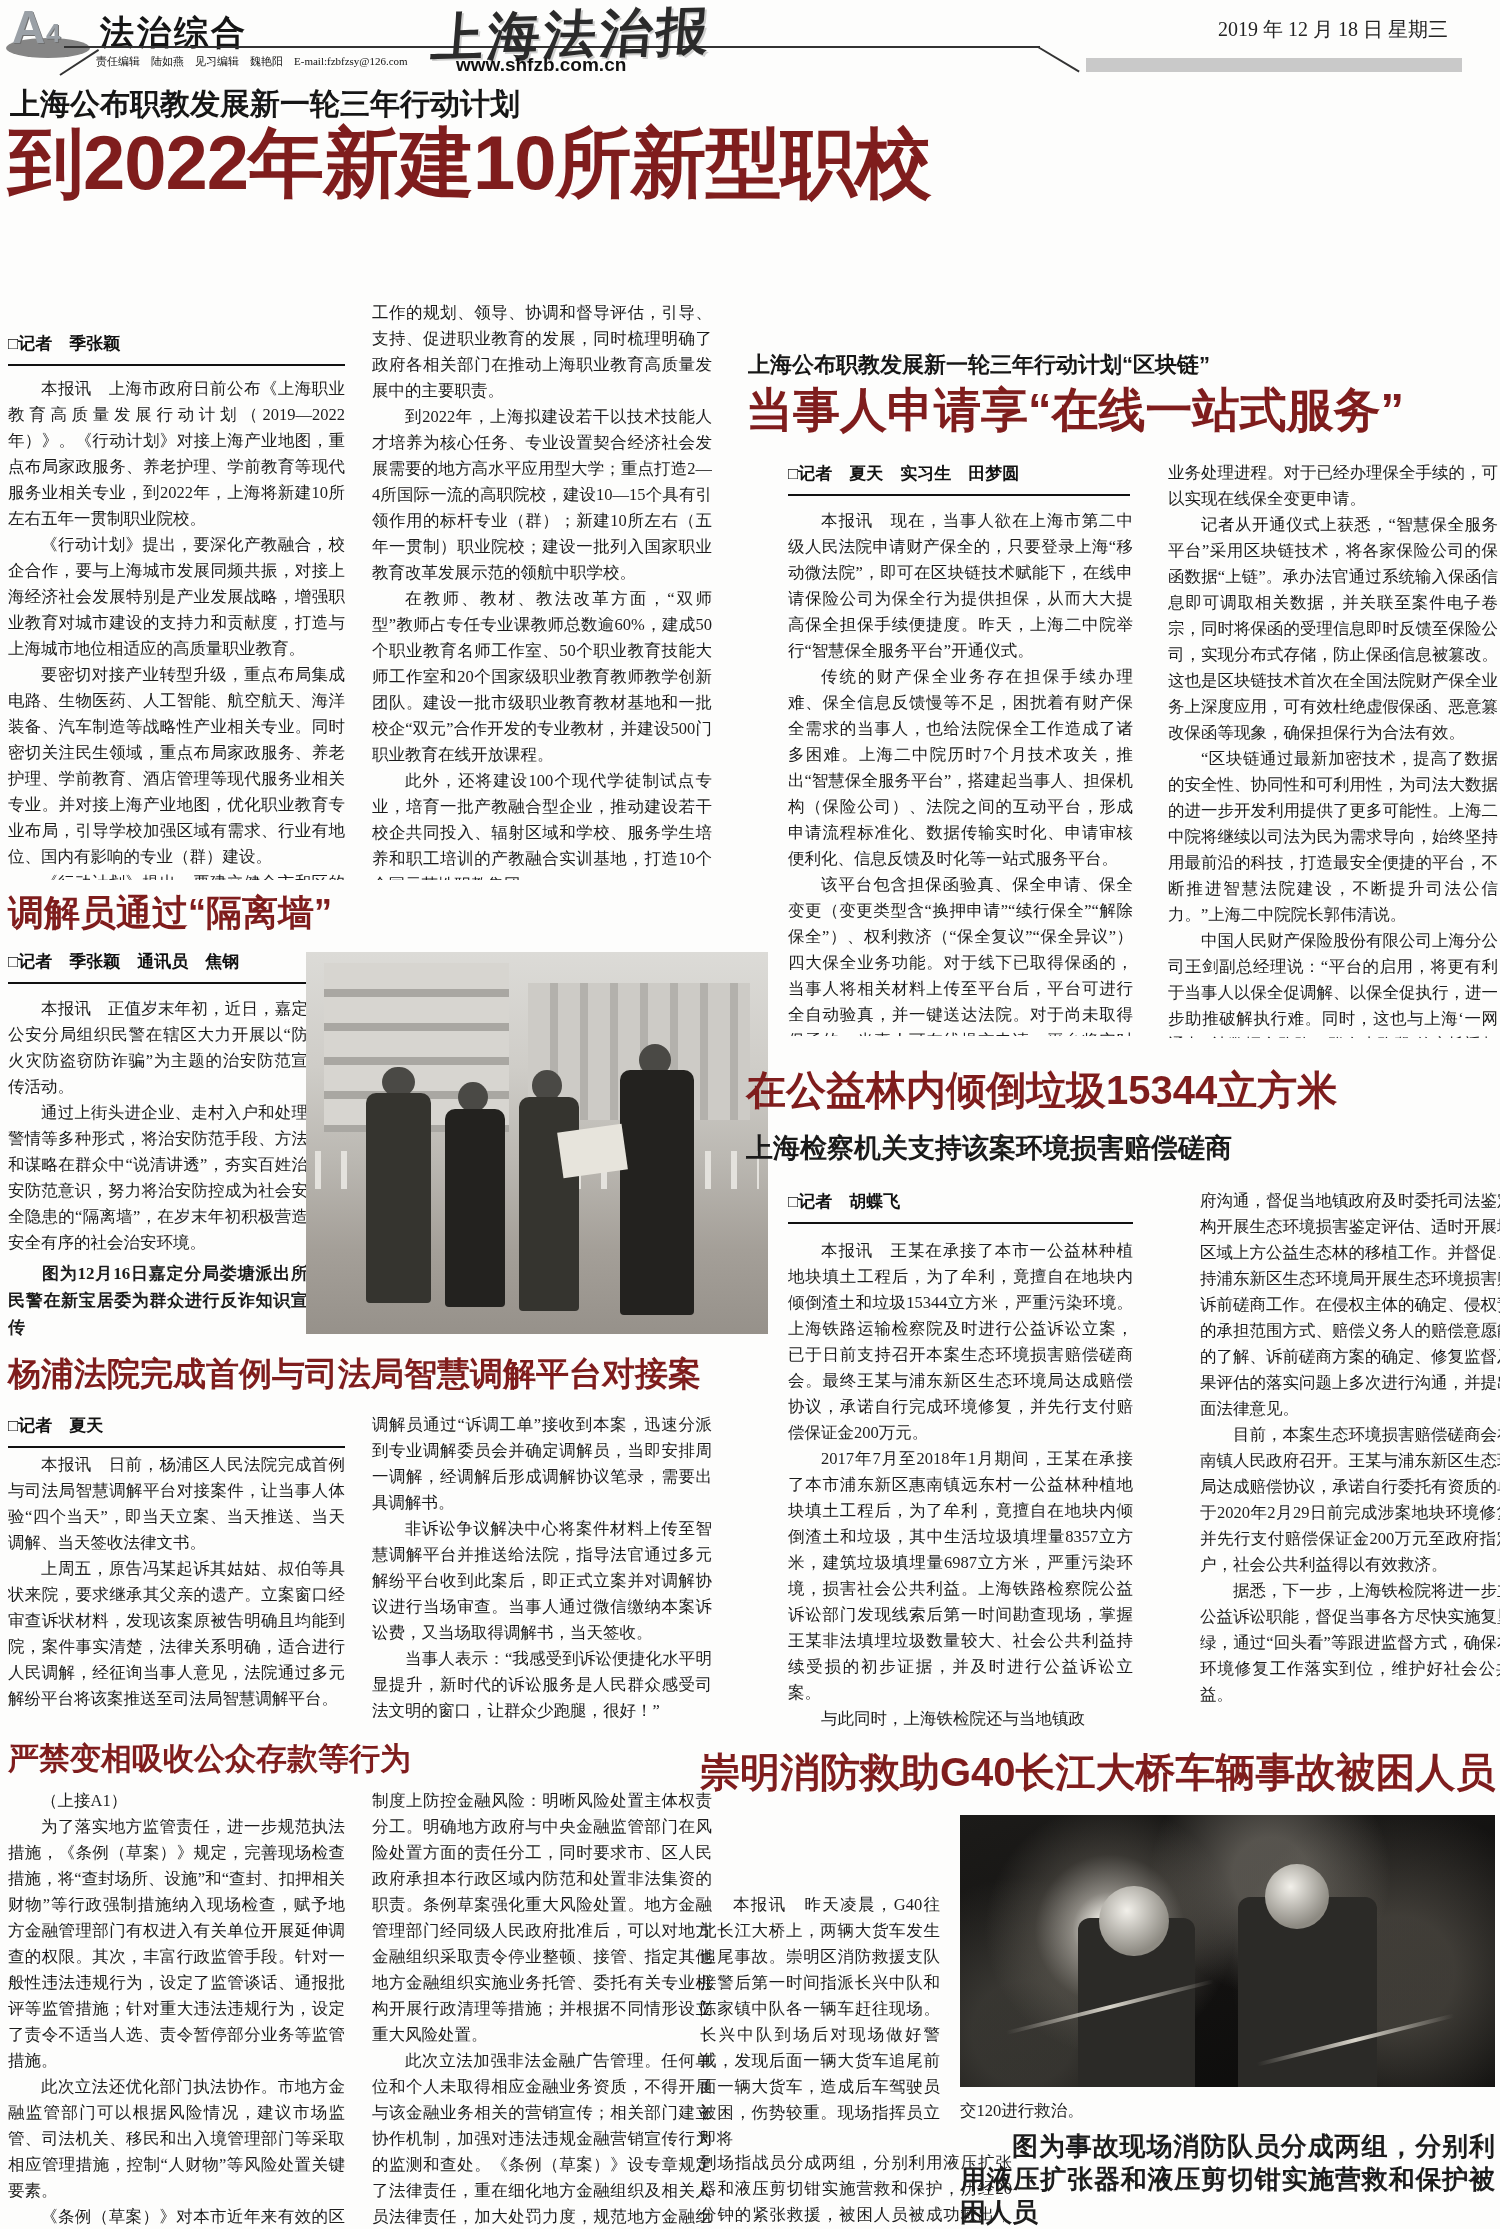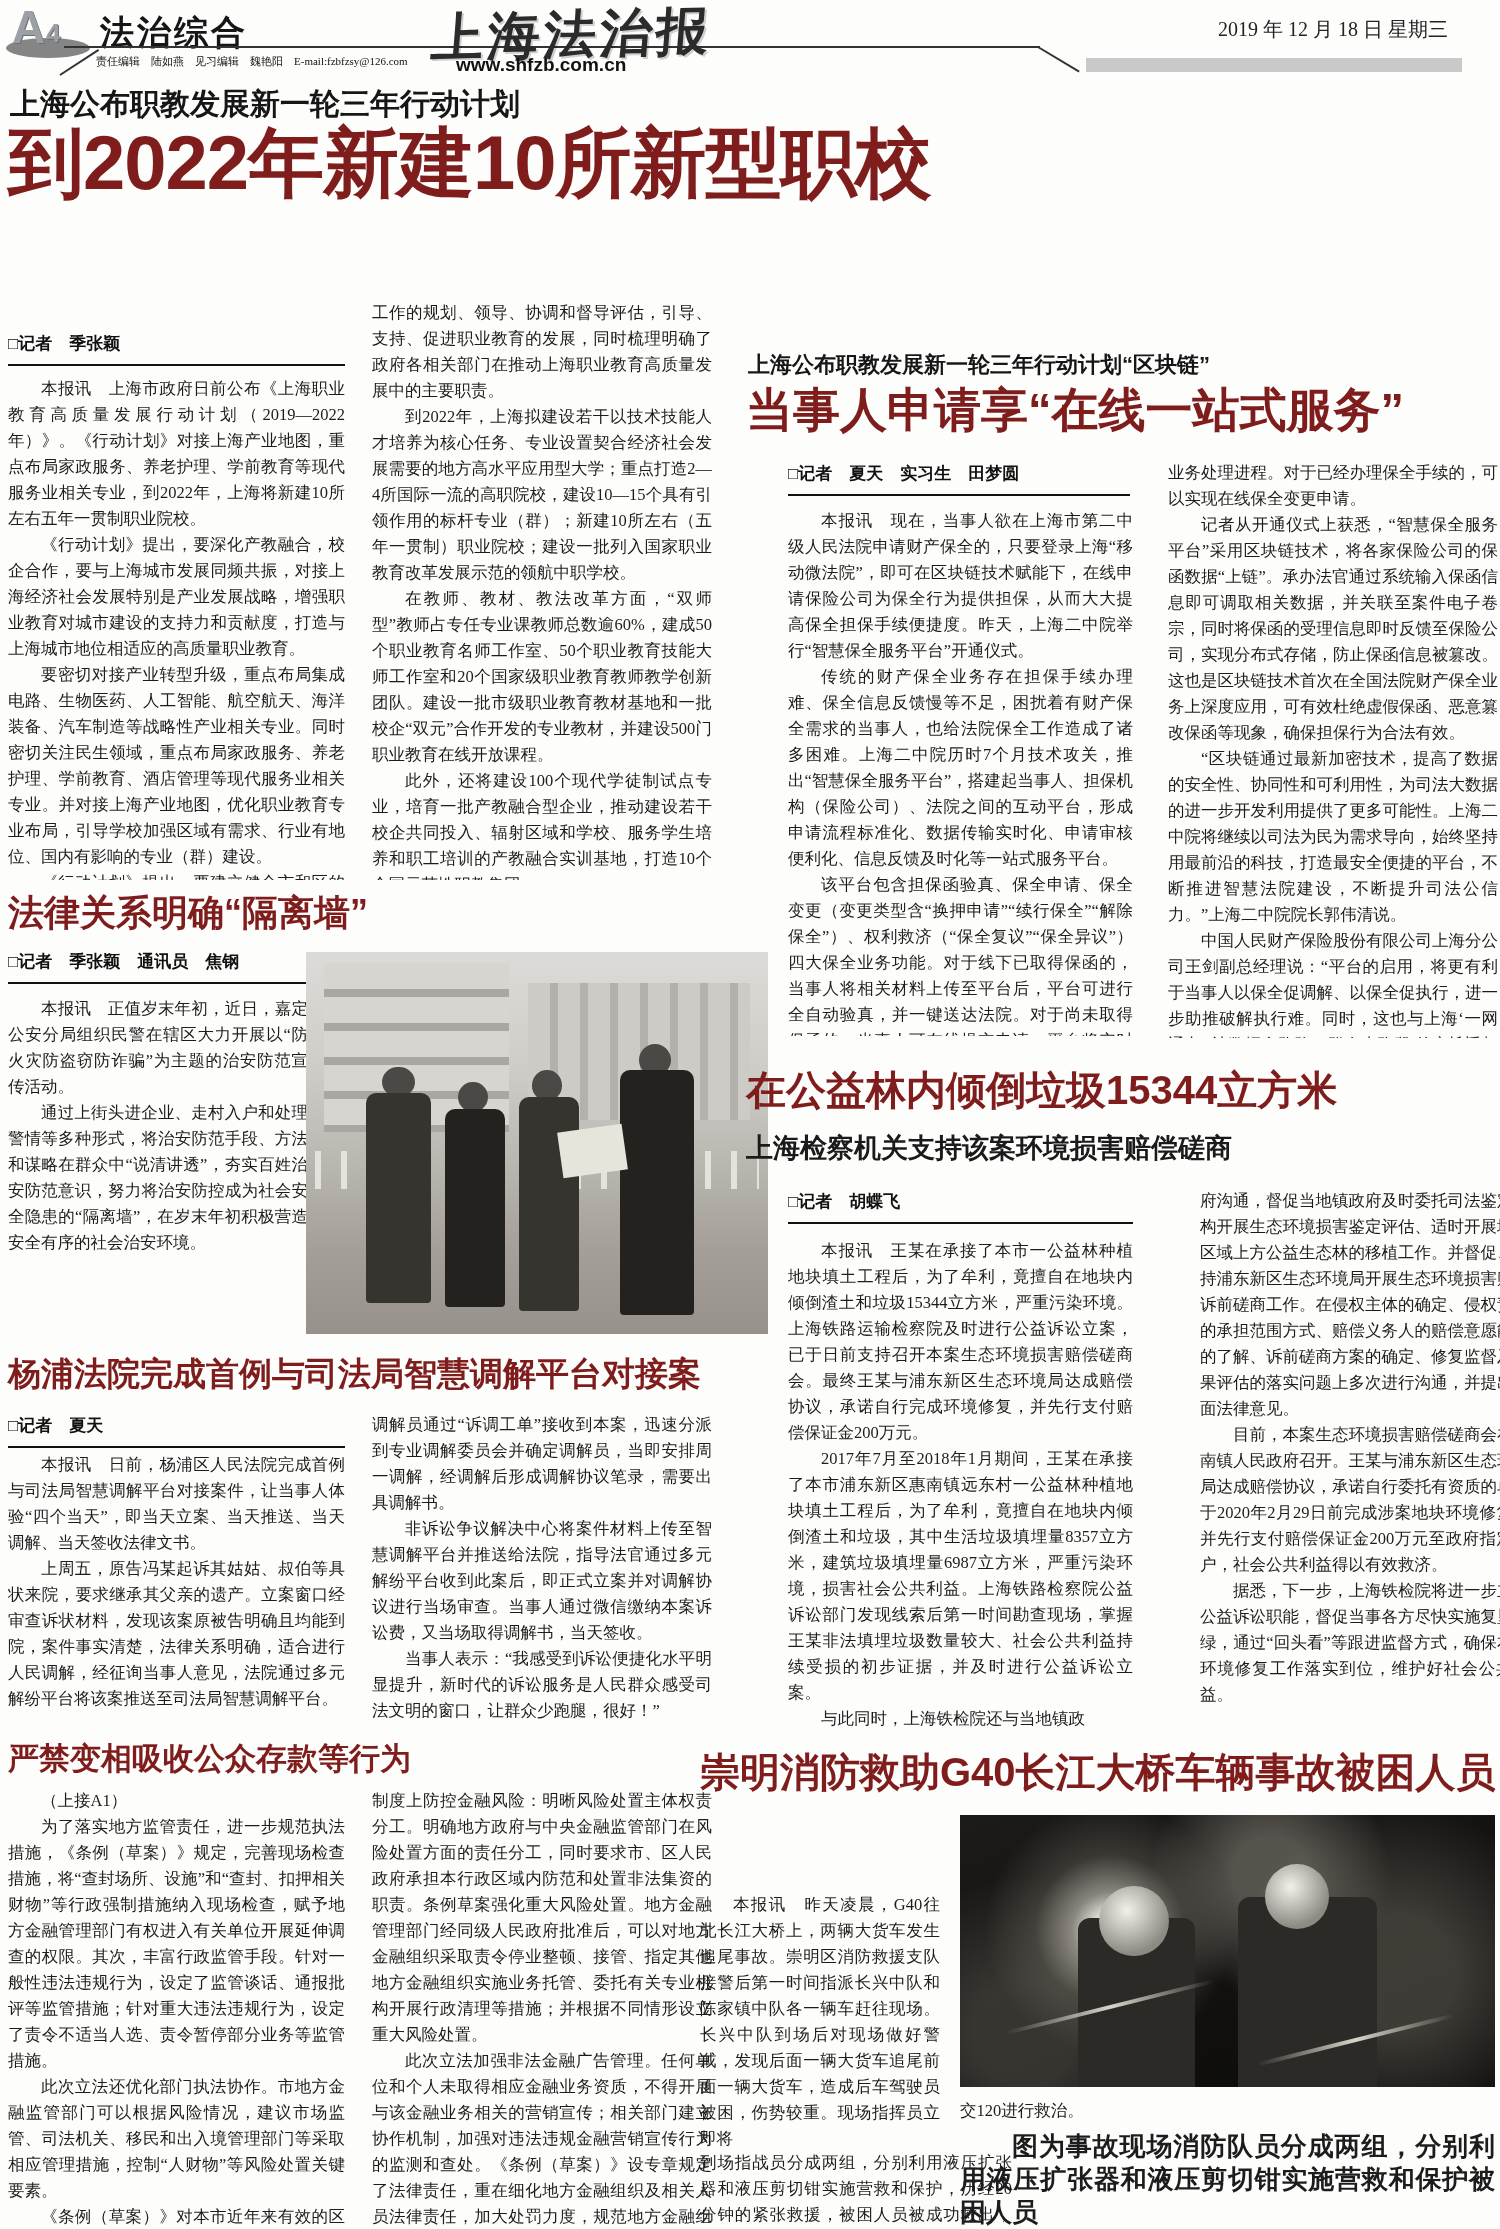--- a/index.html
+++ b/index.html
@@ -96,26 +96,27 @@
       <p>传统的财产保全业务存在担保手续办理难、保全信息反馈慢等不足，困扰着有财产保全需求的当事人，也给法院保全工作造成了诸多困难。上海二中院历时7个月技术攻关，推出“智慧保全服务平台”，搭建起当事人、担保机构（保险公司）、法院之间的互动平台，形成申请流程标准化、数据传输实时化、申请审核便利化、信息反馈及时化等一站式服务平台。</p>
       <p>该平台包含担保函验真、保全申请、保全变更（变更类型含“换押申请”“续行保全”“解除保全”）、权利救济（“保全复议”“保全异议”）四大保全业务功能。对于线下已取得保函的，当事人将相关材料上传至平台后，平台可进行全自动验真，并一键送达法院。对于尚未取得保函的，当事人可在线提交申请，平台将实时反馈</p>
     </div>
   <div class="abs col cont" style="left:1168px;top:460px;width:330px;height:578px;">
       <p>业务处理进程。对于已经办理保全手续的，可以实现在线保全变更申请。</p>
       <p>记者从开通仪式上获悉，“智慧保全服务平台”采用区块链技术，将各家保险公司的保函数据“上链”。承办法官通过系统输入保函信息即可调取相关数据，并关联至案件电子卷宗，同时将保函的受理信息即时反馈至保险公司，实现分布式存储，防止保函信息被篡改。这也是区块链技术首次在全国法院财产保全业务上深度应用，可有效杜绝虚假保函、恶意篡改保函等现象，确保担保行为合法有效。</p>
       <p>“区块链通过最新加密技术，提高了数据的安全性、协同性和可利用性，为司法大数据的进一步开发利用提供了更多可能性。上海二中院将继续以司法为民为需求导向，始终坚持用最前沿的科技，打造最安全便捷的平台，不断推进智慧法院建设，不断提升司法公信力。”上海二中院院长郭伟清说。</p>
       <p>中国人民财产保险股份有限公司上海分公司王剑副总经理说：“平台的启用，将更有利于当事人以保全促调解、以保全促执行，进一步助推破解执行难。同时，这也与上海‘一网通办’‘让数据多跑路、群众少跑腿’的宗旨遥相呼应。”</p>
     </div>
 
-  <div class="abs hl" style="left:8px;top:893px;width:345px;font-size:36px;white-space:nowrap;">法律关系明确“隔离墙”</div>
+  <div class="abs hl" style="left:8px;top:893px;width:345px;font-size:36px;white-space:nowrap;">调解员通过“隔离墙”</div>
   <div class="abs byline" style="left:8px;top:950px;width:300px;">□记者　季张颖　通讯员　焦钢</div>
   <div class="abs col" style="left:8px;top:996px;width:300px;height:262px;">
       <p>本报讯　正值岁末年初，近日，嘉定公安分局组织民警在辖区大力开展以“防火灾防盗窃防诈骗”为主题的治安防范宣传活动。</p>
       <p>通过上街头进企业、走村入户和处理警情等多种形式，将治安防范手段、方法和谋略在群众中“说清讲透”，夯实百姓治安防范意识，努力将治安防控成为社会安全隐患的“隔离墙”，在岁末年初积极营造安全有序的社会治安环境。</p>
     </div>
+  <div class="abs caption caption-ind" style="left:8px;top:1260px;width:300px;height:86px;">图为12月16日嘉定分局娄塘派出所民警在新宝居委为群众进行反诈知识宣传</div>
 
   <div class="abs photo photo1" style="left:306px;top:952px;width:462px;height:382px;">
     <div class="ph-bld" style="left:4%;top:3%;width:40%;height:44%;"></div>
     <div class="ph-bld2" style="left:48%;top:8%;width:48%;height:36%;"></div>
     <div class="ph-fence" style="left:2%;top:52%;width:96%;height:10%;"></div>
     <div class="ph-head" style="left:16.5%;top:30%;width:7%;height:8%;"></div>
     <div class="ph-fig" style="left:13%;top:37%;width:14%;height:55%;"></div>
     <div class="ph-head" style="left:33%;top:34%;width:6.5%;height:8%;"></div>
     <div class="ph-fig dk" style="left:30%;top:41%;width:13%;height:52%;"></div>
     <div class="ph-head" style="left:49%;top:31%;width:6.5%;height:8%;"></div>

